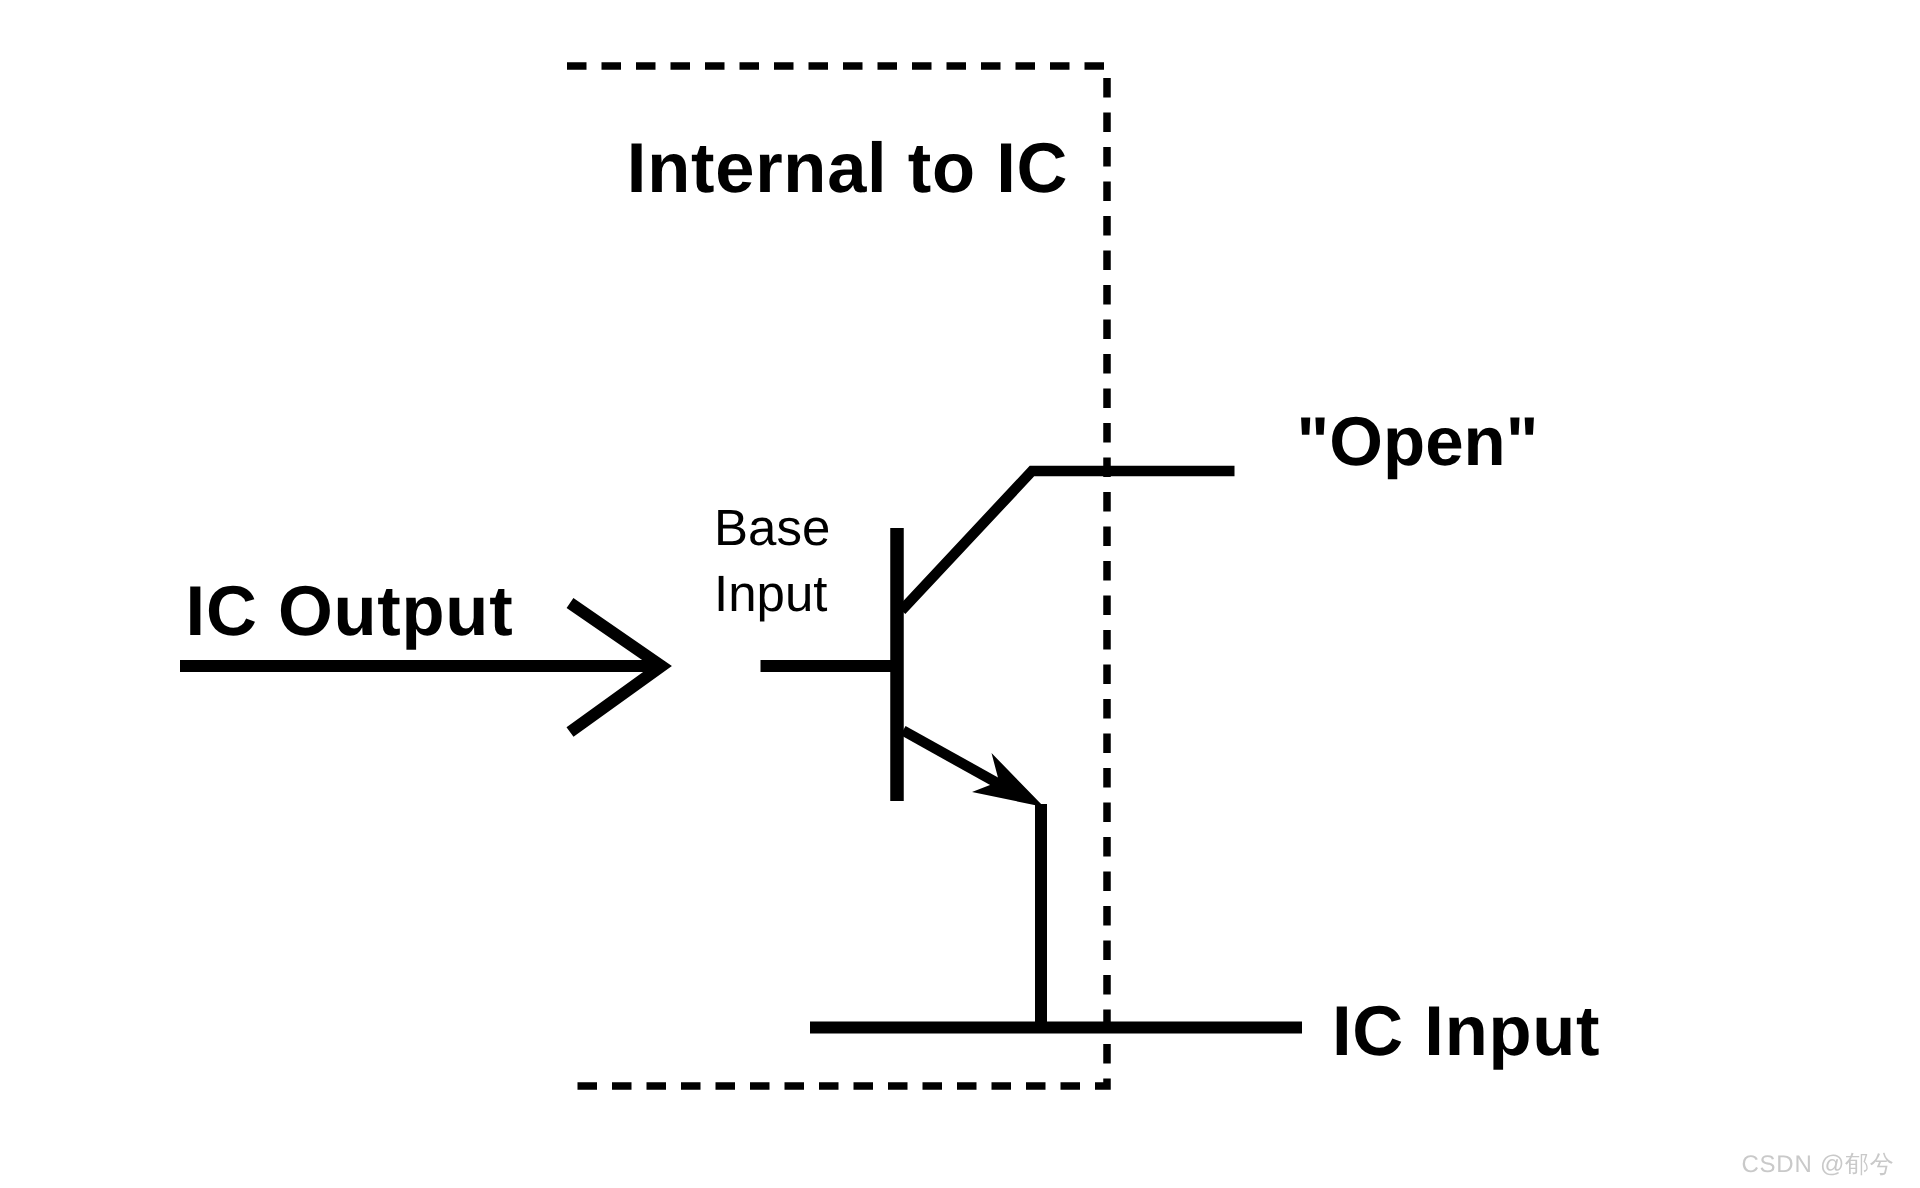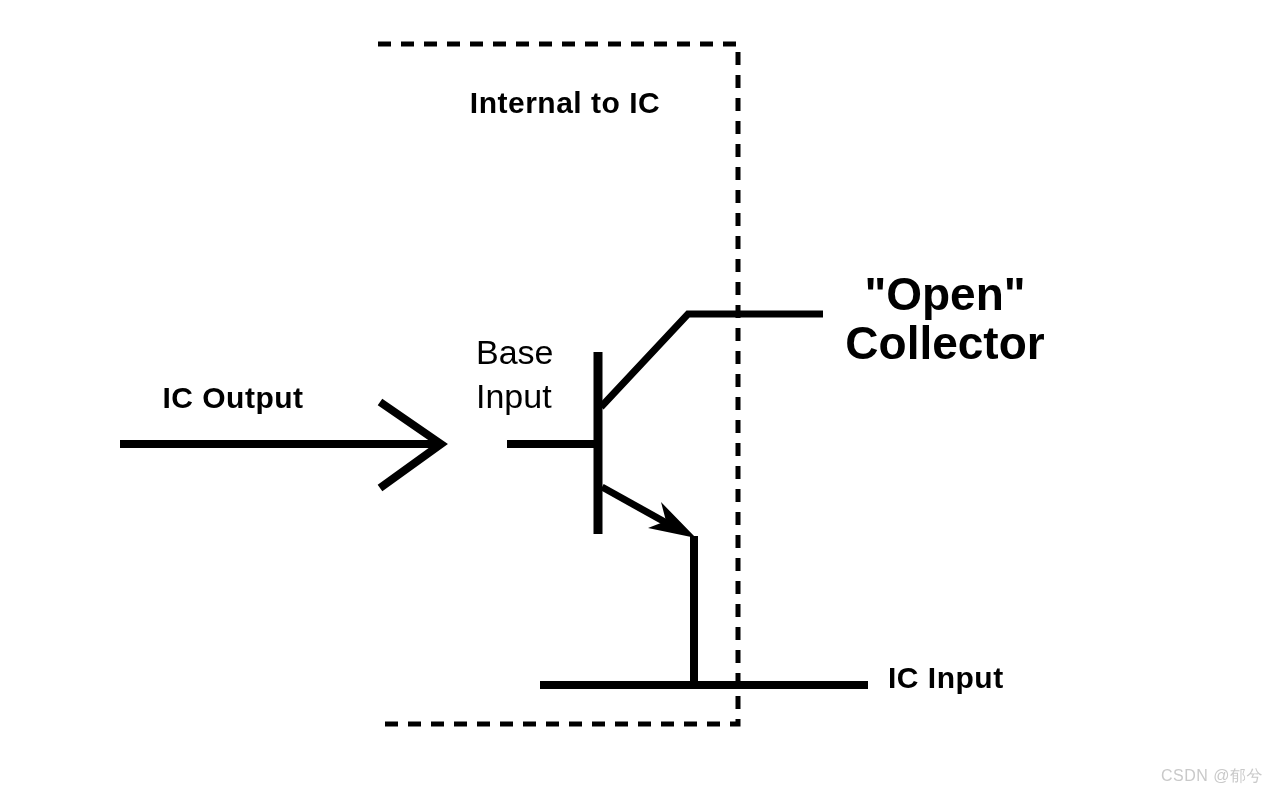--- a/index.html
+++ b/index.html
@@ -19,21 +19,21 @@
   }
   .artwork{position:absolute;left:0;top:0;width:1280px;height:792px;}
   .lbl{
     position:absolute;
     white-space:nowrap;
     color:var(--ink);
     line-height:1;
   }
   .big{
     font-weight:700;
-    font-size:30px;
+    font-size:47px;
     letter-spacing:0.5px;
   }
   .center{text-align:center;}
   .two-line .line{display:block;}
   .open-collector{font-size:46px;font-weight:700;}
   .open-collector .line{line-height:49px;}
   .base-input{font-size:34px;font-weight:400;}
   .base-input .line{line-height:44px;}
   .watermark{
     position:absolute;
@@ -73,20 +73,19 @@
 
   <div class="lbl big center" style="left:83px;top:383px;width:300px;">IC Output</div>
 
   <div class="lbl base-input two-line" style="left:476px;top:330px;">
     <span class="line">Base</span>
     <span class="line">Input</span>
   </div>
 
   <div class="lbl open-collector two-line center" style="left:795px;top:270px;width:300px;">
     <span class="line">"Open"</span>
-    <span class="line">Collector</span>
   </div>
 
   <div class="lbl big" style="left:888px;top:663px;">IC Input</div>
 
   <div class="watermark">CSDN @郁兮</div>
 
 </div>
 
 </body></html>

